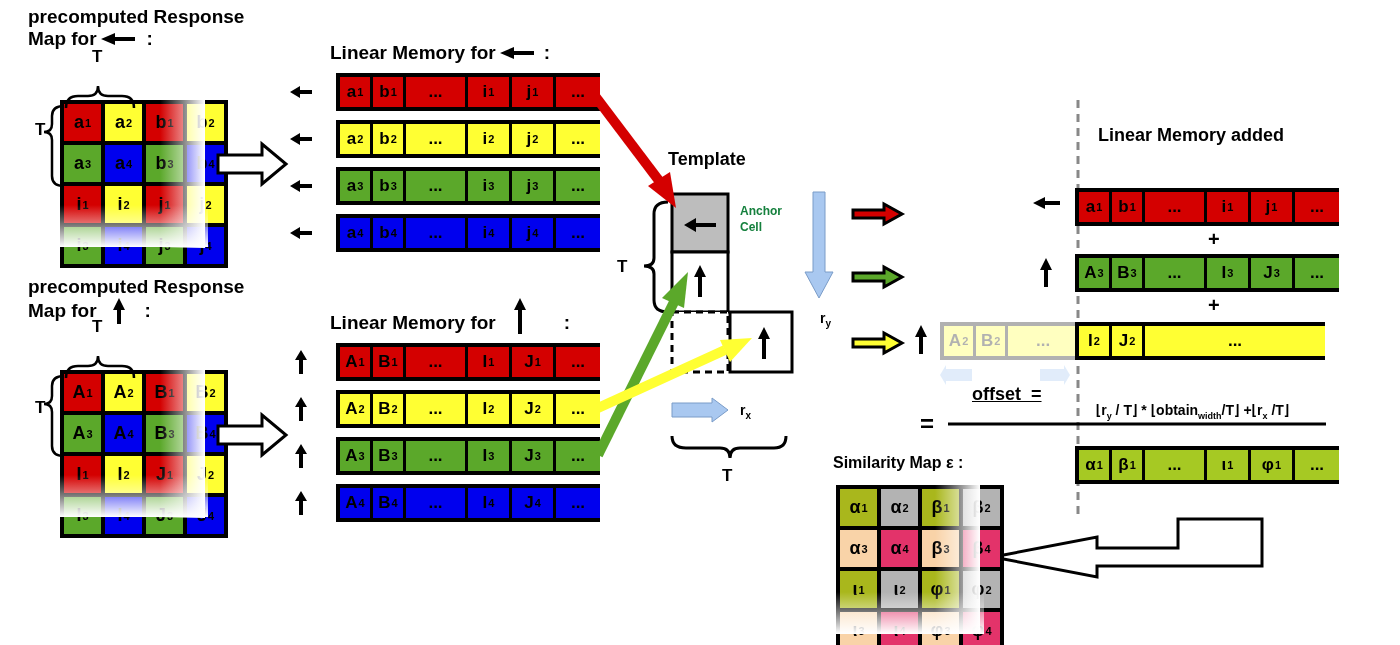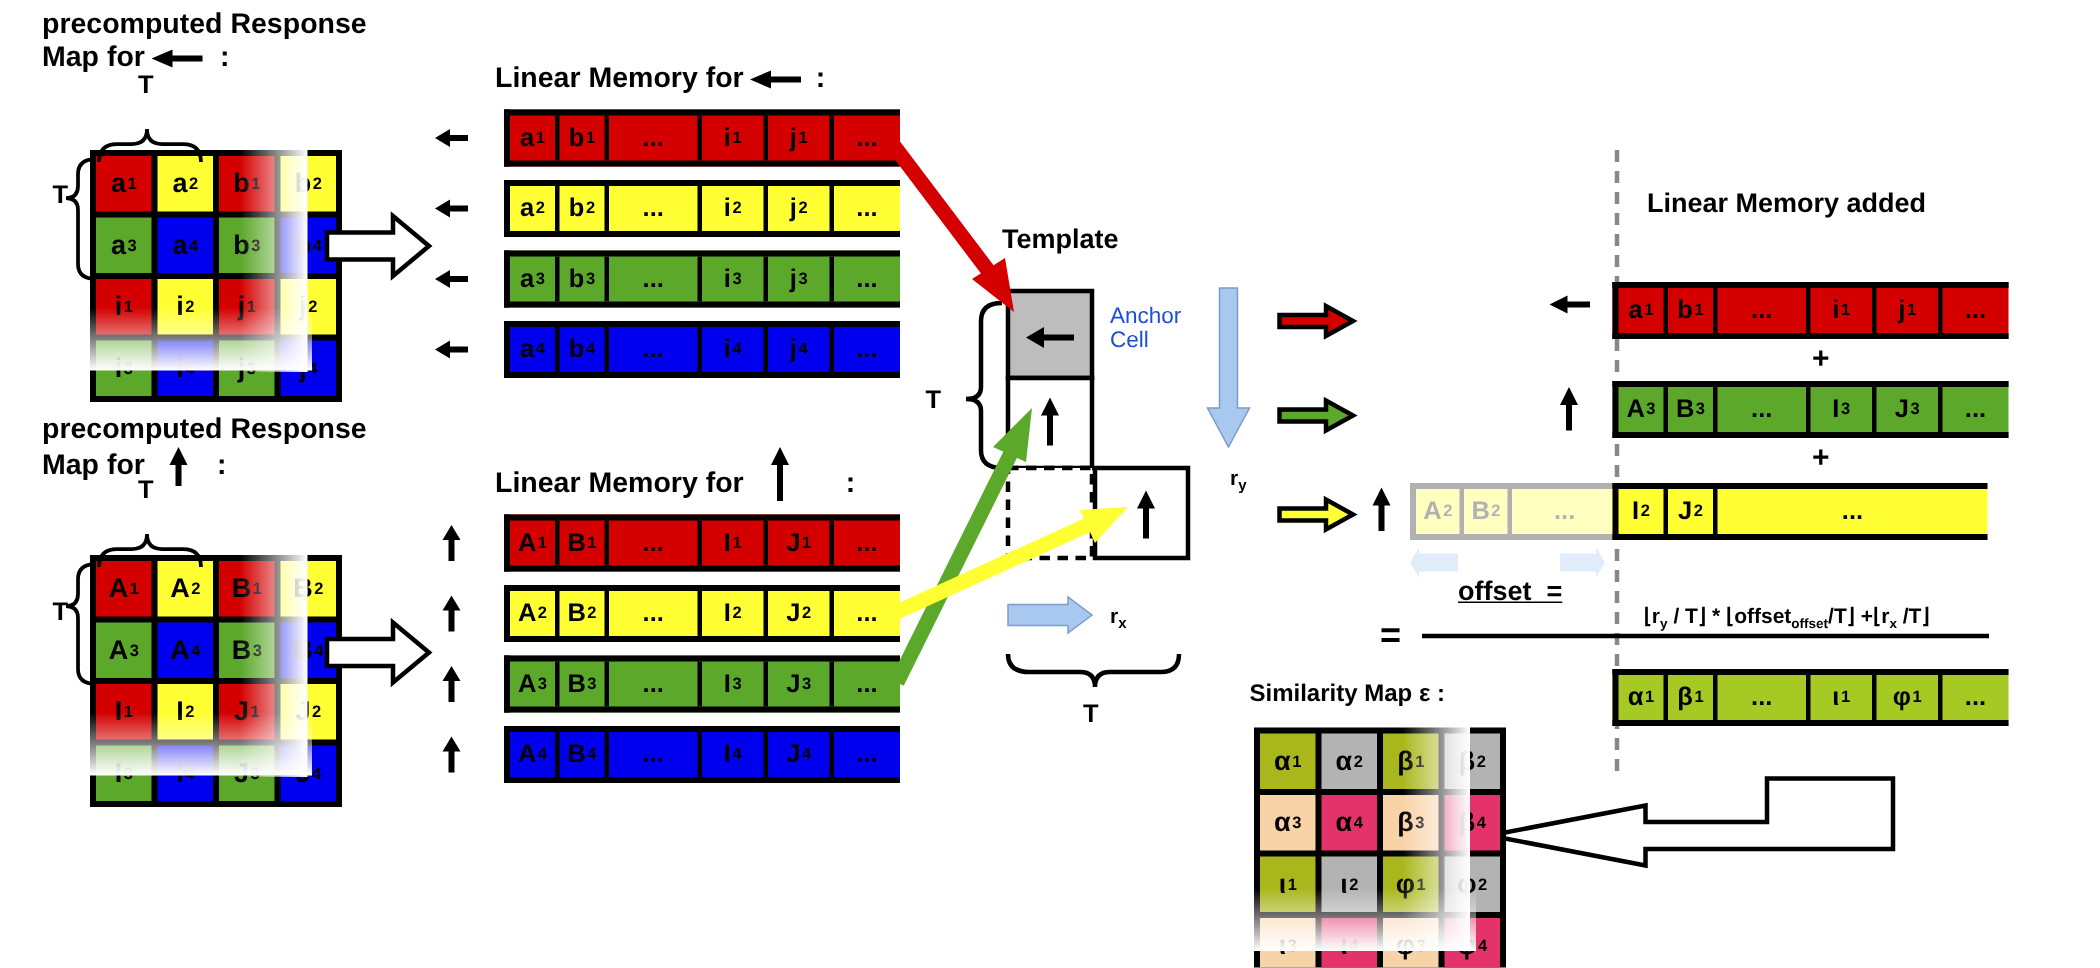--- a/index.html
+++ b/index.html
@@ -507,21 +507,21 @@
   </g>
 
   <line x1="948" y1="424" x2="1326" y2="424" stroke="#000" stroke-width="3"></line>
 
   <g>
     <polygon points="993,557 1097,537 1097,548 1178,548 1178,519 1262,519 1262,566 1097,566 1097,577" fill="#fff" stroke="#000" stroke-width="3"></polygon>
   </g>
 </svg>
 
 <div class="abs title" style="left:668px;top:148px;font-size:18px;">Template</div>
-<div class="abs" style="left:740px;top:203px;font-weight:normal;font-size:15px;color:#1d4ed8;line-height:16px;">
+<div class="abs" style="left:740px;top:203px;font-weight:bold;font-size:12px;color:#15803d;line-height:16px;">
   <div>Anchor</div>
   <div>Cell</div>
 </div>
 <div class="abs" style="left:617px;top:257px;font-weight:bold;font-size:17px;">T</div>
 <div class="abs" style="left:722px;top:466px;font-weight:bold;font-size:17px;">T</div>
 <div class="abs" style="left:820px;top:310px;font-weight:bold;font-size:14px;">
   <span>r</span><sub style="font-size:10px;">y</sub>
 </div>
 <div class="abs" style="left:740px;top:402px;font-weight:bold;font-size:14px;">
   <span>r</span><sub style="font-size:10px;">x</sub>
@@ -610,21 +610,21 @@
         <sub>2</sub>
       </div>
       <div class="mc w2" style="width: 180px;">
         <span>...</span>
       </div>
     </div>
   </div>
 
 <div class="abs" style="left:972px;top:384px;font-weight:bold;font-size:18px;white-space:pre;text-decoration:underline;">offset  =</div>
 <div class="abs" style="left:1088px;top:386px;font-weight:bold;font-size:14px;white-space:pre;">
-  <span>⌊r</span><sub style="font-size:9px;">y</sub><span> / T⌋ * ⌊offset</span><sub style="font-size:9px;">offset</sub><span>/T⌋ +⌊r</span><sub style="font-size:9px;">x</sub><span> /T⌋</span>
+  <span>⌊r</span><sub style="font-size:9px;">y</sub><span> / T⌋ * ⌊obtain</span><sub style="font-size:9px;">width</sub><span>/T⌋ +⌊r</span><sub style="font-size:9px;">x</sub><span> /T⌋</span>
 </div>
 <div class="abs" style="left:920px;top:410px;font-weight:bold;font-size:24px;">=</div>
 <div id="mem-right-result">
     <div class="mem lime" style="left: 1075px; top: 446px;">
       <div class="mc w1">
         <span>α</span>
         <sub>1</sub>
       </div>
       <div class="mc w1">
         <span>β</span>

